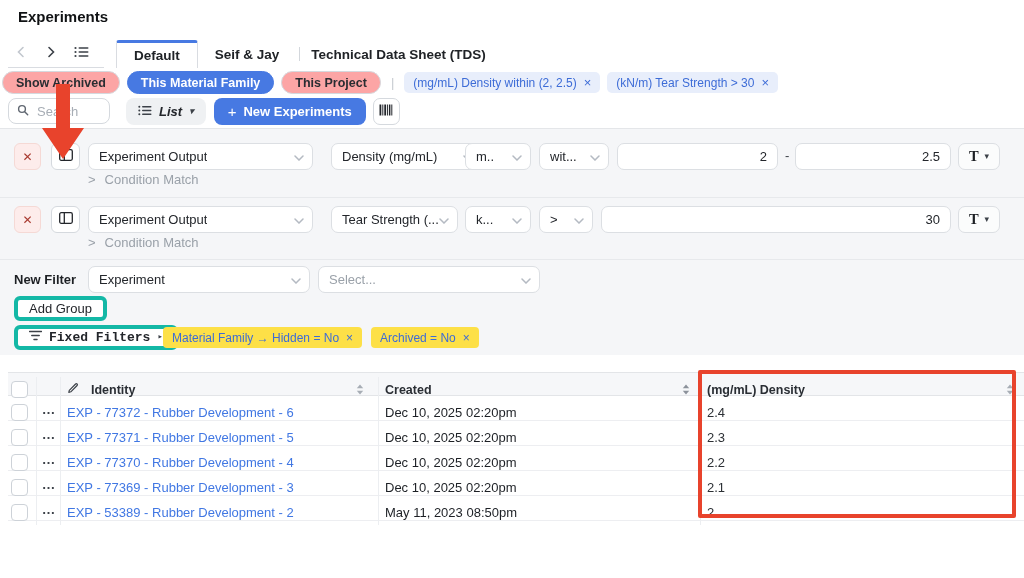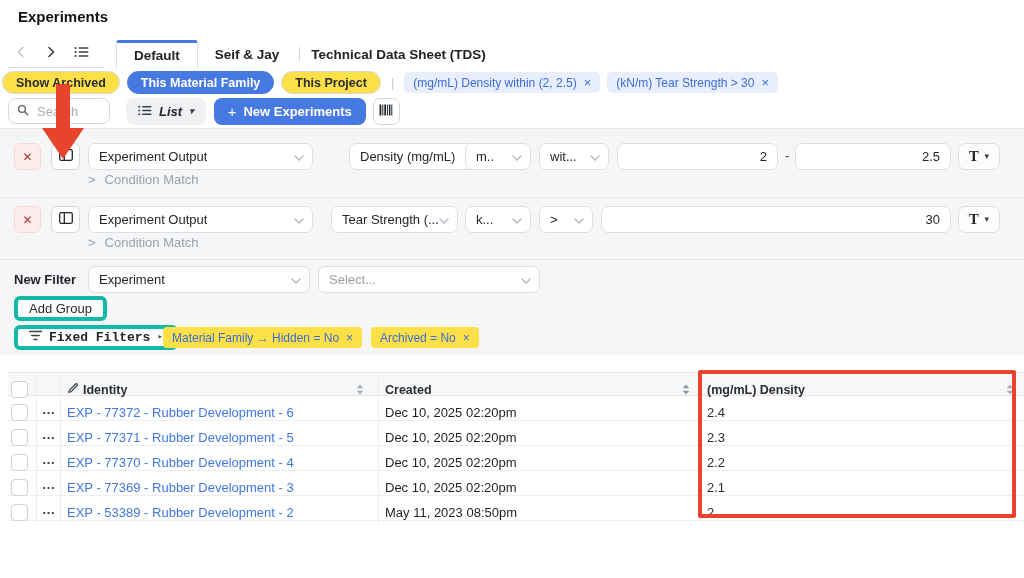--- a/index.html
+++ b/index.html
@@ -10,21 +10,21 @@
   .page-title{position:absolute;left:18px;top:8px;font-size:15px;font-weight:700;color:#101214;}
   
   .tabbar{position:absolute;left:8px;top:40px;height:28px;display:flex;align-items:stretch;}
   .tab-icons{display:flex;align-items:center;gap:4px;border-bottom:1px solid #d9dce1;padding-right:10px;}
   .navbtn{width:26px;height:24px;background:none;border:none;display:flex;align-items:center;justify-content:center;cursor:pointer;padding:0;}
   .tab{padding:0 17px;display:flex;align-items:center;font-weight:600;font-size:13.5px;color:#202327;cursor:pointer;}
   .tab.active{background:#fff;border:1px solid #d9dce1;border-bottom:none;border-top:3px solid #4779e2;border-radius:3px 3px 0 0;}
   .tab-sep{width:1px;background:#d3d7dc;margin:7px 3px;}
   
   .chips-row{position:absolute;left:2px;top:71px;height:23px;display:flex;gap:7px;align-items:center;}
-  .pill{height:23px;padding:0 13px;border-radius:12px;background:#fde047;border:1px solid #d5d9de;
+  .pill{height:23px;padding:0 13px;border-radius:12px;background:#fca5a5;border:1px solid #d5d9de;
         font-size:12.5px;font-weight:600;color:#2a2d32;display:flex;align-items:center;cursor:pointer;}
   .pill.active{background:#4779e2;border-color:#4779e2;color:#fff;}
   .vsep{color:#c6cad0;padding:0 3px;}
   .chip{height:21px;padding:0 9px;border-radius:5px;background:#e8eefb;color:#3d6cd7;font-size:12px;
         display:flex;align-items:center;gap:7px;}
   .chip .x{cursor:pointer;font-size:13px;line-height:1;}
   
   .toolbar{position:absolute;left:8px;top:97px;height:28px;display:flex;align-items:center;}
   .search{width:102px;height:26px;border:1px solid #d5d9de;border-radius:8px;background:#fff;
           display:flex;align-items:center;gap:6px;padding:0 8px;box-sizing:border-box;}
@@ -60,21 +60,21 @@
   .wbtn{position:absolute;height:25px;background:#fff;border:4px solid #14b8a6;border-radius:6px;display:flex;
         align-items:center;gap:7px;padding:0 11px;font-size:13px;color:#23262b;cursor:pointer;box-sizing:border-box;}
   .fchips{position:absolute;display:flex;gap:9px;}
   .fchip{height:21px;padding:0 9px;border-radius:4px;background:#fde047;color:#3d6cd7;font-size:12px;
          display:flex;align-items:center;gap:7px;}
   
   .table{position:absolute;left:8px;top:372px;width:1016px;}
   .trow{display:grid;grid-template-columns:28px 24px 318px 322px 1fr;align-items:center;height:24px;}
   .thead{background:#f6f7f9;border-top:1px solid #e3e5e8;border-bottom:1px solid #e3e5e8;font-weight:600;font-size:12.5px;color:#2a2e34;box-sizing:border-box;}
   .tbody-row{background:#fff;border-bottom:1px solid #edeef1;font-size:13px;}
-  .cell{display:flex;align-items:center;gap:4px;height:100%;box-sizing:border-box;margin-top:8px;}
+  .cell{display:flex;align-items:center;gap:12px;height:100%;box-sizing:border-box;margin-top:8px;}
   .cell.bl{border-left:1px solid #eceef1;}
   .cell.pad{padding-left:6px;}
   .cb{width:15px;height:15px;border:1px solid #cdd2d8;border-radius:4px;background:#fff;margin-left:3px;cursor:pointer;}
   .dots{color:#3c4148;font-weight:700;font-size:13px;letter-spacing:1px;margin-left:5px;cursor:pointer;}
   .link{color:#4077e3;font-weight:500;cursor:pointer;}
   .sort{margin-left:auto;display:flex;cursor:pointer;}
   .created-txt{color:#1d2025;}
   .density-txt{color:#2c3035;}
   
   .red-rect{position:absolute;left:698px;top:370px;width:318px;height:148px;border:4px solid #e8432c;
@@ -199,21 +199,21 @@
               <path d="M5.3 0.7 V11.3" stroke="#23262b" stroke-width="1.3"></path>
             </svg>
         </span>
       </button>
       <div class="sel" style="left:88px;top:14px;width:225px;">
         <span class="txt">Experiment Output</span>
         <span><svg width="10" height="6" viewBox="0 0 10 6">
               <path d="M1 1 L5 5 L9 1" fill="none" stroke="#b4bac2" stroke-width="1.5" stroke-linecap="round"></path>
             </svg></span>
       </div>
-      <div class="sel" style="left:349px;top:14px;width:151px;">
+      <div class="sel" style="left:331px;top:14px;width:151px;">
         <span class="txt">Density (mg/mL)</span>
         <span><svg width="10" height="6" viewBox="0 0 10 6">
               <path d="M1 1 L5 5 L9 1" fill="none" stroke="#b4bac2" stroke-width="1.5" stroke-linecap="round"></path>
             </svg></span>
       </div>
       <div class="sel" style="left:465px;top:14px;width:66px;">
         <span class="txt">m..</span>
         <span><svg width="10" height="6" viewBox="0 0 10 6">
               <path d="M1 1 L5 5 L9 1" fill="none" stroke="#b4bac2" stroke-width="1.5" stroke-linecap="round"></path>
             </svg></span>

